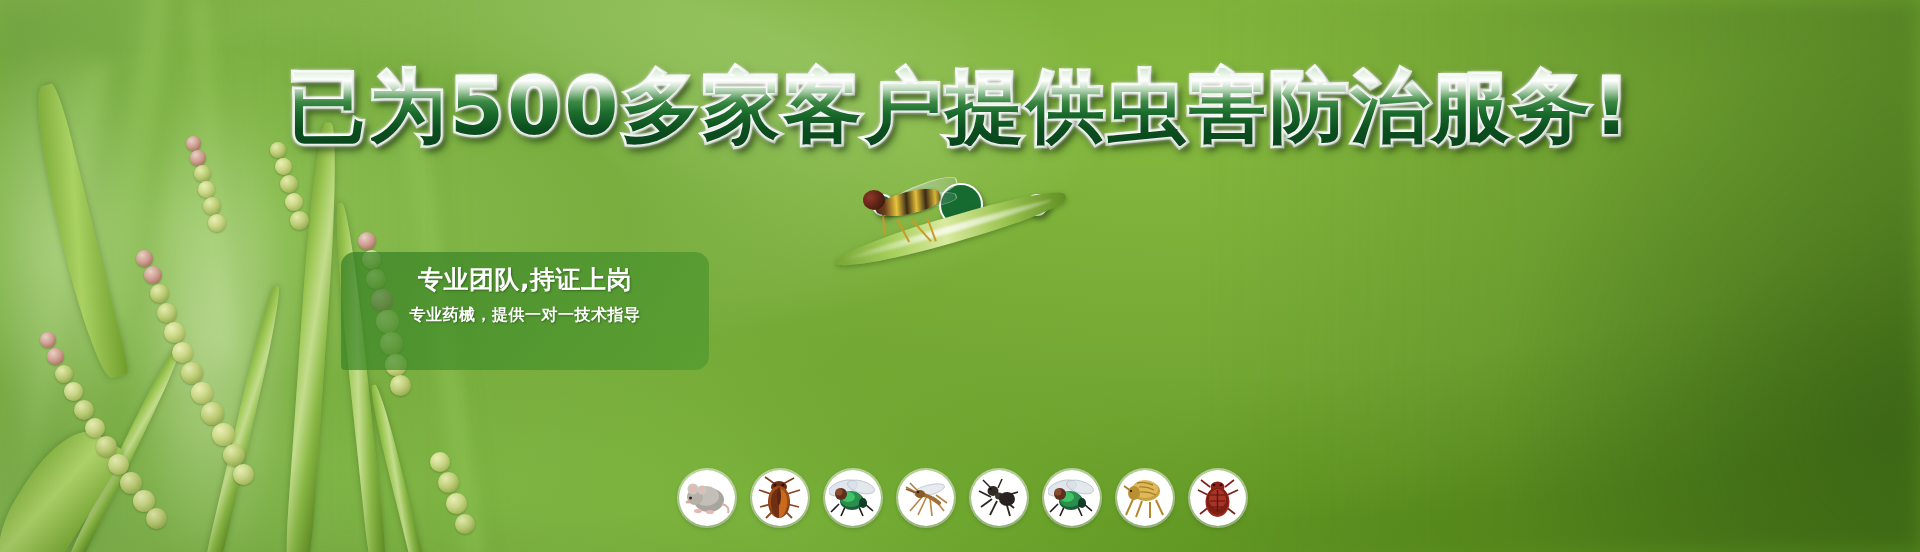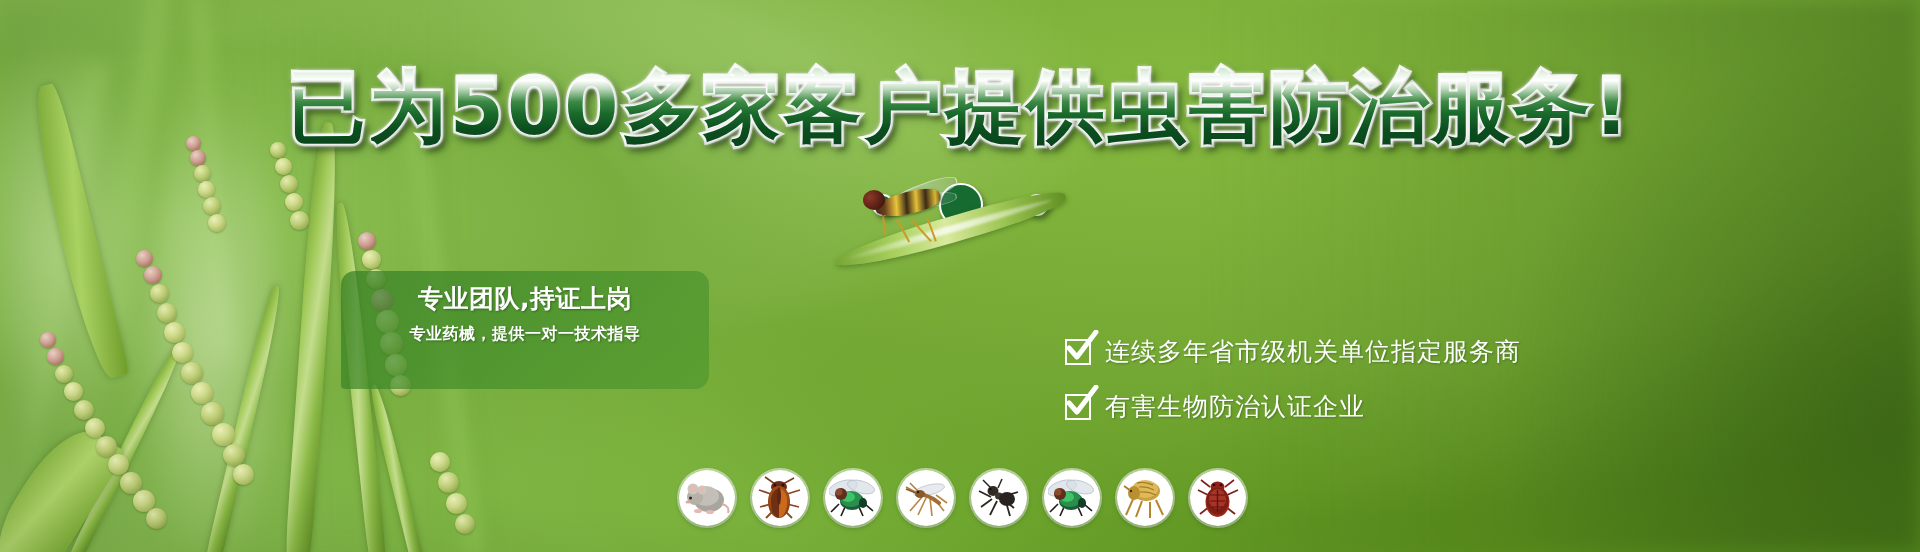--- a/index.html
+++ b/index.html
@@ -117,21 +117,20 @@
   }
 
   
   #panel {
     position:absolute;
     left:341px; top:252px;
     width:368px; height:118px;
     background:linear-gradient(135deg, rgba(52,126,36,.72) 0%, rgba(62,138,40,.68) 45%, rgba(74,150,44,.62) 100%);
     border-radius:14px 14px 14px 4px;
     padding-top:2px;
-    margin-top:19px;
   }
   #panel .pline {
     color:#ffffff;
     font-family:"DejaVu Sans","Liberation Sans",sans-serif;
     font-weight:bold;
     text-align:center;
     white-space:nowrap;
     text-shadow:1px 1px 2px rgba(20,50,10,.45);
   }
   #panel .pline.l1 { font-size:25px; letter-spacing:.5px; margin-top:9px; }
@@ -333,38 +332,20 @@
     <div class="leg" style="left:62px; top:30px; width:26px; transform:rotate(62deg);"></div>
     <div class="leg" style="left:76px; top:30px; width:30px; transform:rotate(48deg);"></div>
     <div class="leg" style="left:92px; top:28px; width:26px; transform:rotate(70deg);"></div>
     <div class="leg" style="left:48px; top:26px; width:20px; transform:rotate(85deg);"></div>
     <div class="wing"></div>
     <div class="wing2"></div>
     <div class="body"></div>
     <div class="head"></div>
   </div>
 
-  <div id="checklist">
-    <div class="check-row">
-      <span class="check-box">
-        <svg width="34" height="34" viewBox="0 0 34 34">
-          <path d="M4 18 L12 27 L31 2" fill="none" stroke="#ffffff" stroke-width="5" stroke-linecap="round" stroke-linejoin="round"></path>
-        </svg>
-      </span>
-      <span class="check-text">连续多年省市级机关单位指定服务商</span>
-    </div>
-    <div class="check-row">
-      <span class="check-box">
-        <svg width="34" height="34" viewBox="0 0 34 34">
-          <path d="M4 18 L12 27 L31 2" fill="none" stroke="#ffffff" stroke-width="5" stroke-linecap="round" stroke-linejoin="round"></path>
-        </svg>
-      </span>
-      <span class="check-text">有害生物防治认证企业</span>
-    </div>
-  </div>
 
   <div id="pests">
 
     <div class="pest" title="鼠">
       <svg width="46" height="40" viewBox="0 0 46 40">
         <ellipse cx="25" cy="22" rx="15" ry="12" fill="#a8a49e"></ellipse>
         <ellipse cx="22" cy="18" rx="13" ry="10" fill="#c3bfb8"></ellipse>
         <circle cx="11" cy="19" r="8" fill="#b5b0a8"></circle>
         <circle cx="9" cy="11" r="5.5" fill="#cdc6bd"></circle>
         <circle cx="9" cy="11" r="3" fill="#e8b9b2"></circle>

